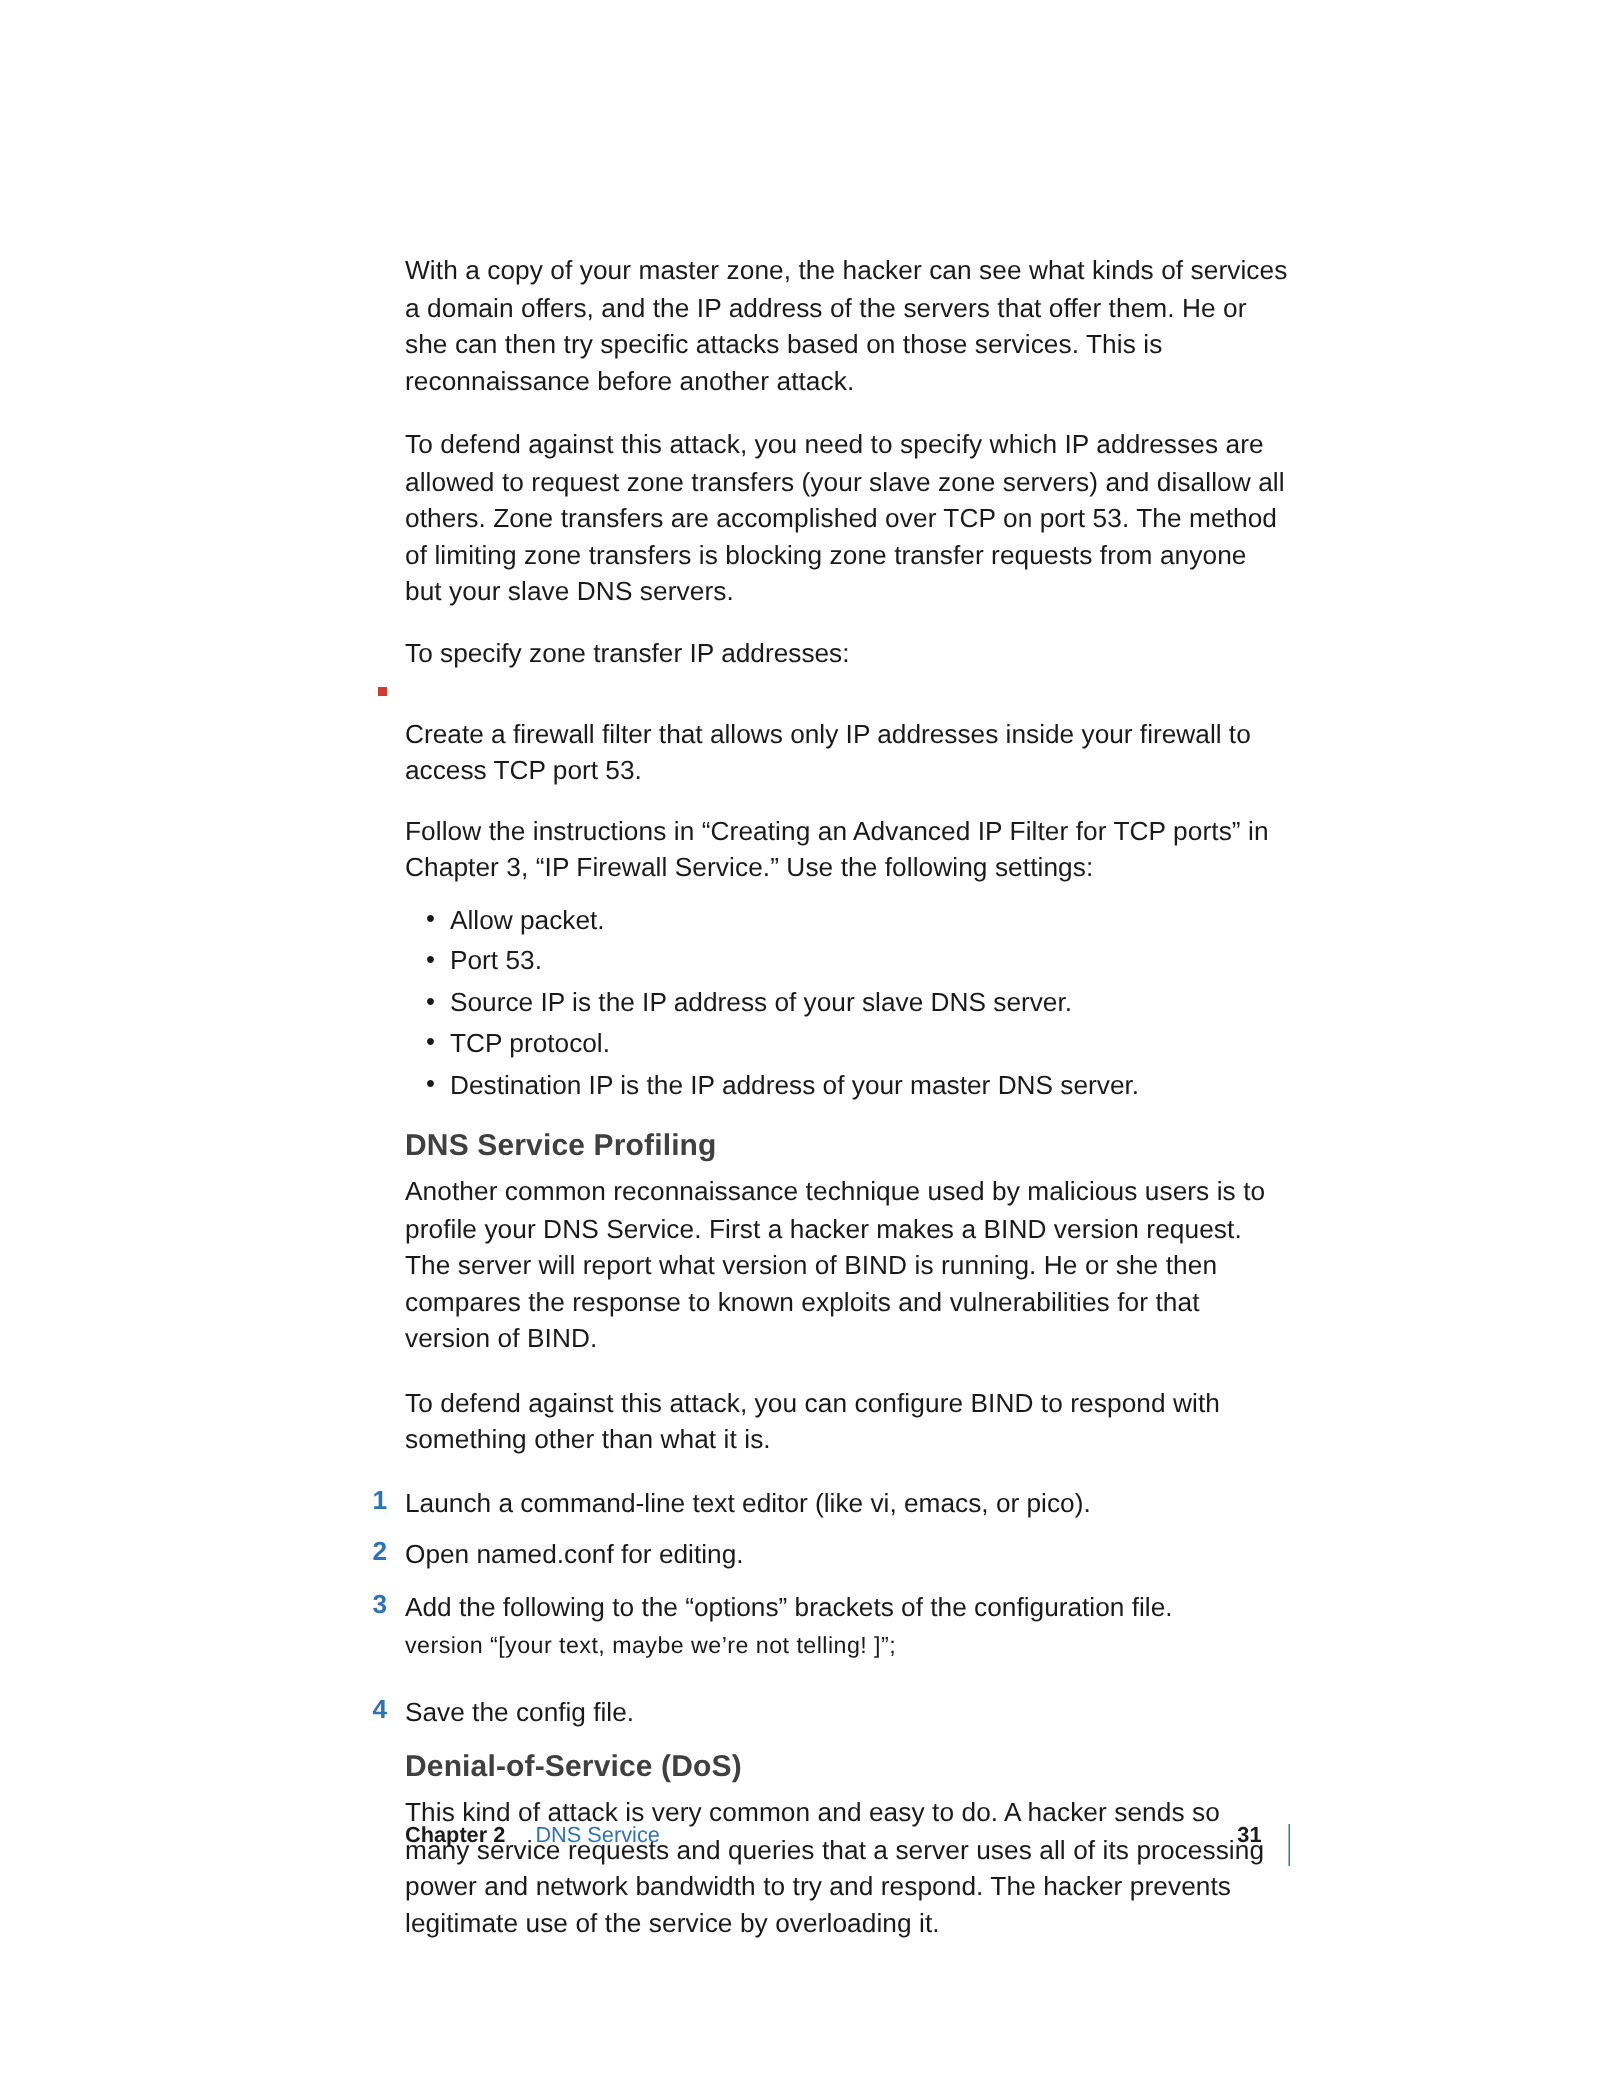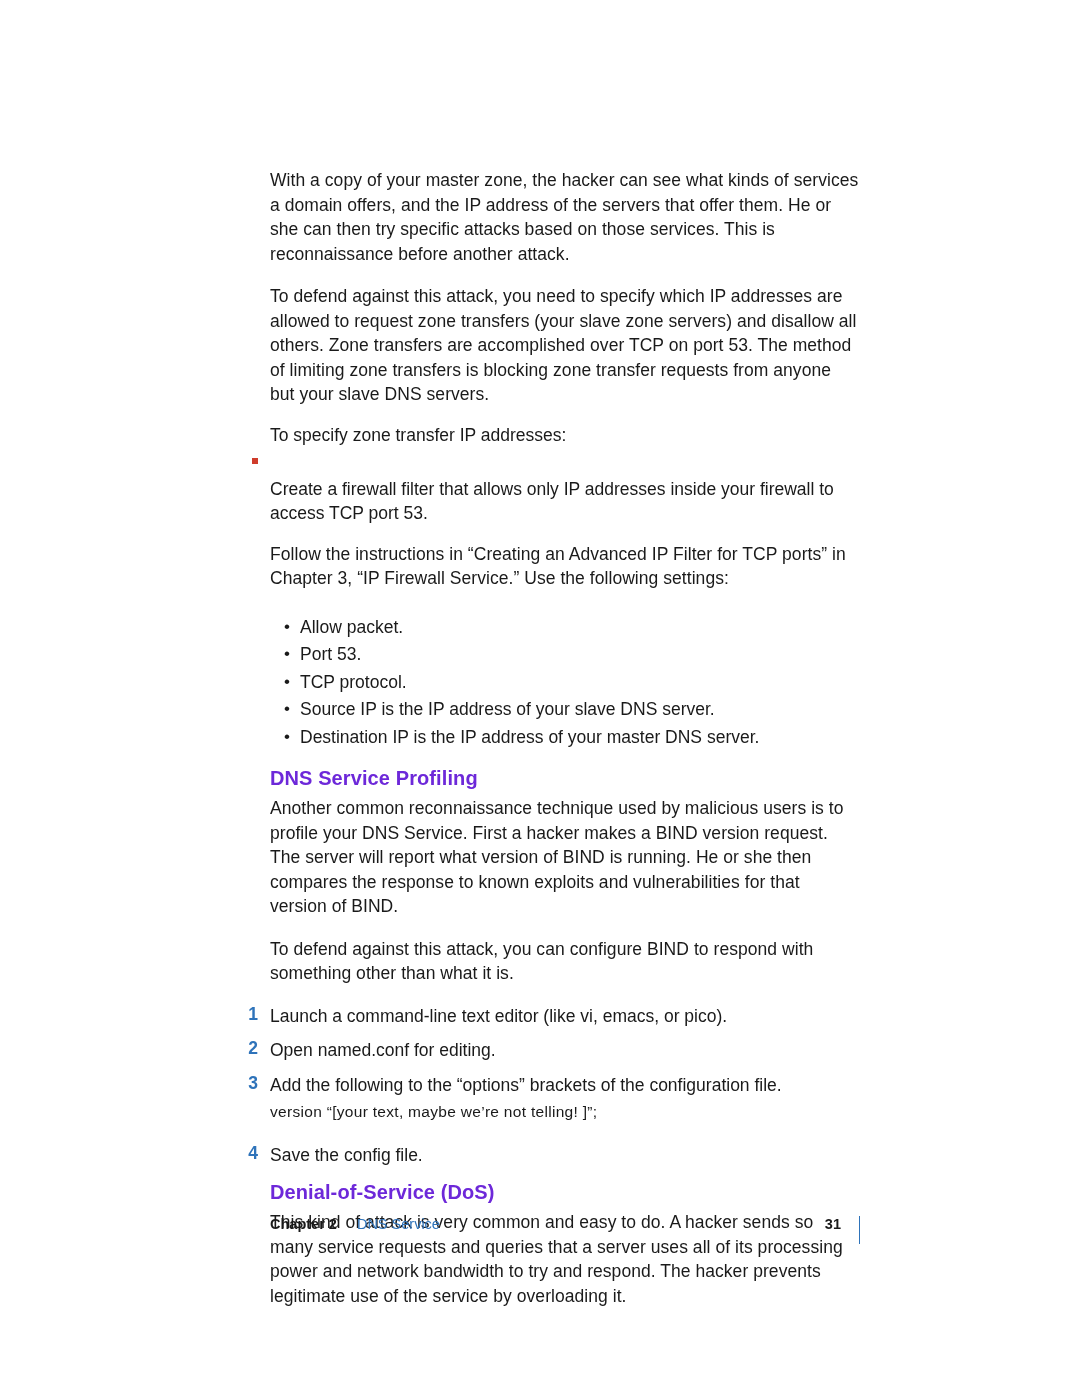--- a/index.html
+++ b/index.html
@@ -8,21 +8,21 @@
     .content { position: absolute; left: 270px; top: 168px; width: 590px; }
     .para { font-size: 17.5px; line-height: 1.4; margin-bottom: 18px; letter-spacing: 0.05px; }
     .subhead { font-size: 17.5px; font-weight: 400; margin-bottom: 3px; }
     .bulleted { display: flex; margin-bottom: 18px; }
     .bulleted.red { position: relative; }
     .bulleted.red .txt { flex: 1; font-size: 17.5px; line-height: 1.4; margin-top: 28px; }
     .red-square { position:absolute; left:-18px; top:9px; width:6px; height:6px; background:#cf3c2b; }
     .sublist { margin: 0 0 18px 20px; }
     .sublist li { font-size: 17.5px; line-height: 1.4; list-style: none; position: relative; padding-left: 10px; margin-bottom: 3px; }
     .sublist li::before { content: "•"; position:absolute; left:-6px; top:0; font-size:17px; color:#1a1a1a; }
-    .h3 { font-size: 20px; font-weight: 600; color: #6d28d9; margin: 6px 0 6px 0; letter-spacing: 0.1px; }
+    .h3 { font-size: 20px; font-weight: 600; color: #404040; margin: 6px 0 6px 0; letter-spacing: 0.1px; }
     .numlist { margin: 0 0 14px 0; }
     .numitem { display:flex; margin-bottom: 10px; }
     .numitem .n { width: 18px; flex:0 0 18px; text-align:right; color:#2e73ba; font-size:17.5px; font-weight:600; margin-left:-30px; margin-right:12px; }
     .numitem .t { flex:1; font-size:17.5px; line-height:1.4; }
     .code { font-family: "Helvetica Neue", Helvetica, Arial, sans-serif; font-size:15.5px; letter-spacing:0.3px; margin: 4px 0 10px 0; display:block; }
     .footer { position:absolute; left:270px; width:590px; top:1216px; border-right: 1.5px solid #2e73ba; padding-right: 18px; height: 28px; }
     .footer-inner { display:flex; align-items:center; justify-content:space-between; font-size:14.5px; }
     .footer-left { }
     .footer-left .chap { font-weight:700; }
     .footer-left .chapname { color:#2e73ba; margin-left:16px; }
@@ -37,27 +37,27 @@
     <p class="para">With a copy of your master zone, the hacker can see what kinds of services a domain offers, and the IP address of the servers that offer them. He or she can then try specific attacks based on those services. This is reconnaissance before another attack.</p>
     <p class="para">To defend against this attack, you need to specify which IP addresses are allowed to request zone transfers (your slave zone servers) and disallow all others. Zone transfers are accomplished over TCP on port 53. The method of limiting zone transfers is blocking zone transfer requests from anyone but your slave DNS servers.</p>
 
     <p class="subhead">To specify zone transfer IP addresses:</p>
 
     <div class="bulleted red" style="position:relative; margin-bottom:16px;">
       <span class="red-square"></span>
       <span class="txt">Create a firewall filter that allows only IP addresses inside your firewall to access TCP port 53.</span>
     </div>
 
-    <p class="para" style="margin-bottom:24px;">Follow the instructions in “Creating an Advanced IP Filter for TCP ports” in Chapter 3, “IP Firewall Service.” Use the following settings:</p>
+    <p class="para" style="margin-bottom:10px;">Follow the instructions in “Creating an Advanced IP Filter for TCP ports” in Chapter 3, “IP Firewall Service.” Use the following settings:</p>
 
     <ul class="sublist">
       <li>Allow packet.</li>
       <li>Port 53.</li>
+      <li>Source IP is the IP address of your slave DNS server.</li>
       <li>TCP protocol.</li>
-      <li>Source IP is the IP address of your slave DNS server.</li>
       <li>Destination IP is the IP address of your master DNS server.</li>
     </ul>
 
     <h3 class="h3">DNS Service Profiling</h3>
     <p class="para">Another common reconnaissance technique used by malicious users is to profile your DNS Service. First a hacker makes a BIND version request. The server will report what version of BIND is running. He or she then compares the response to known exploits and vulnerabilities for that version of BIND.</p>
     <p class="para">To defend against this attack, you can configure BIND to respond with something other than what it is.</p>
 
 
     <div class="numlist">
       <div class="numitem">

